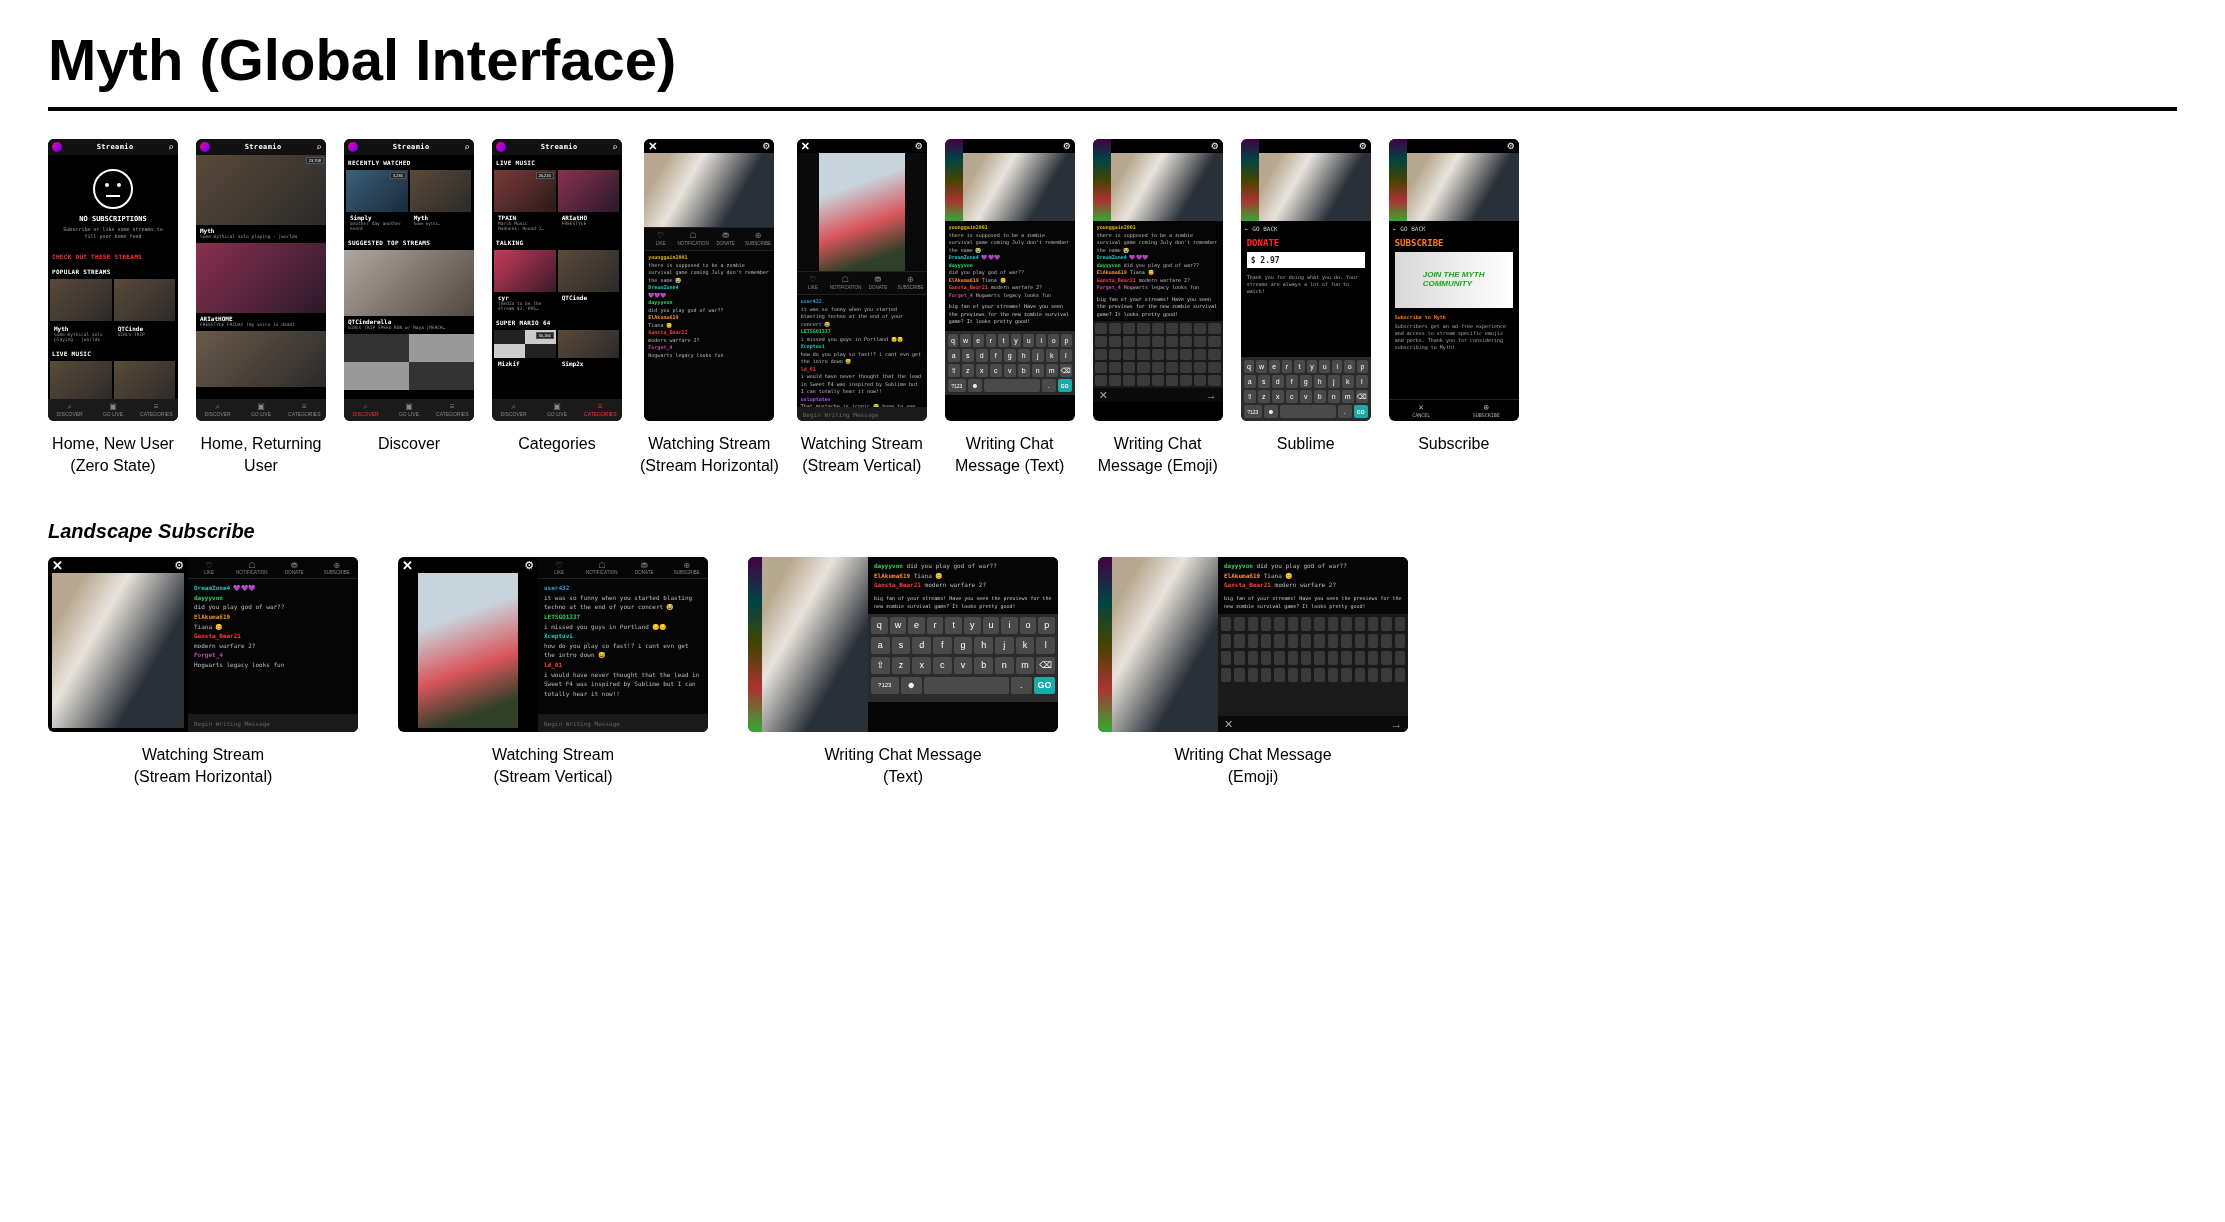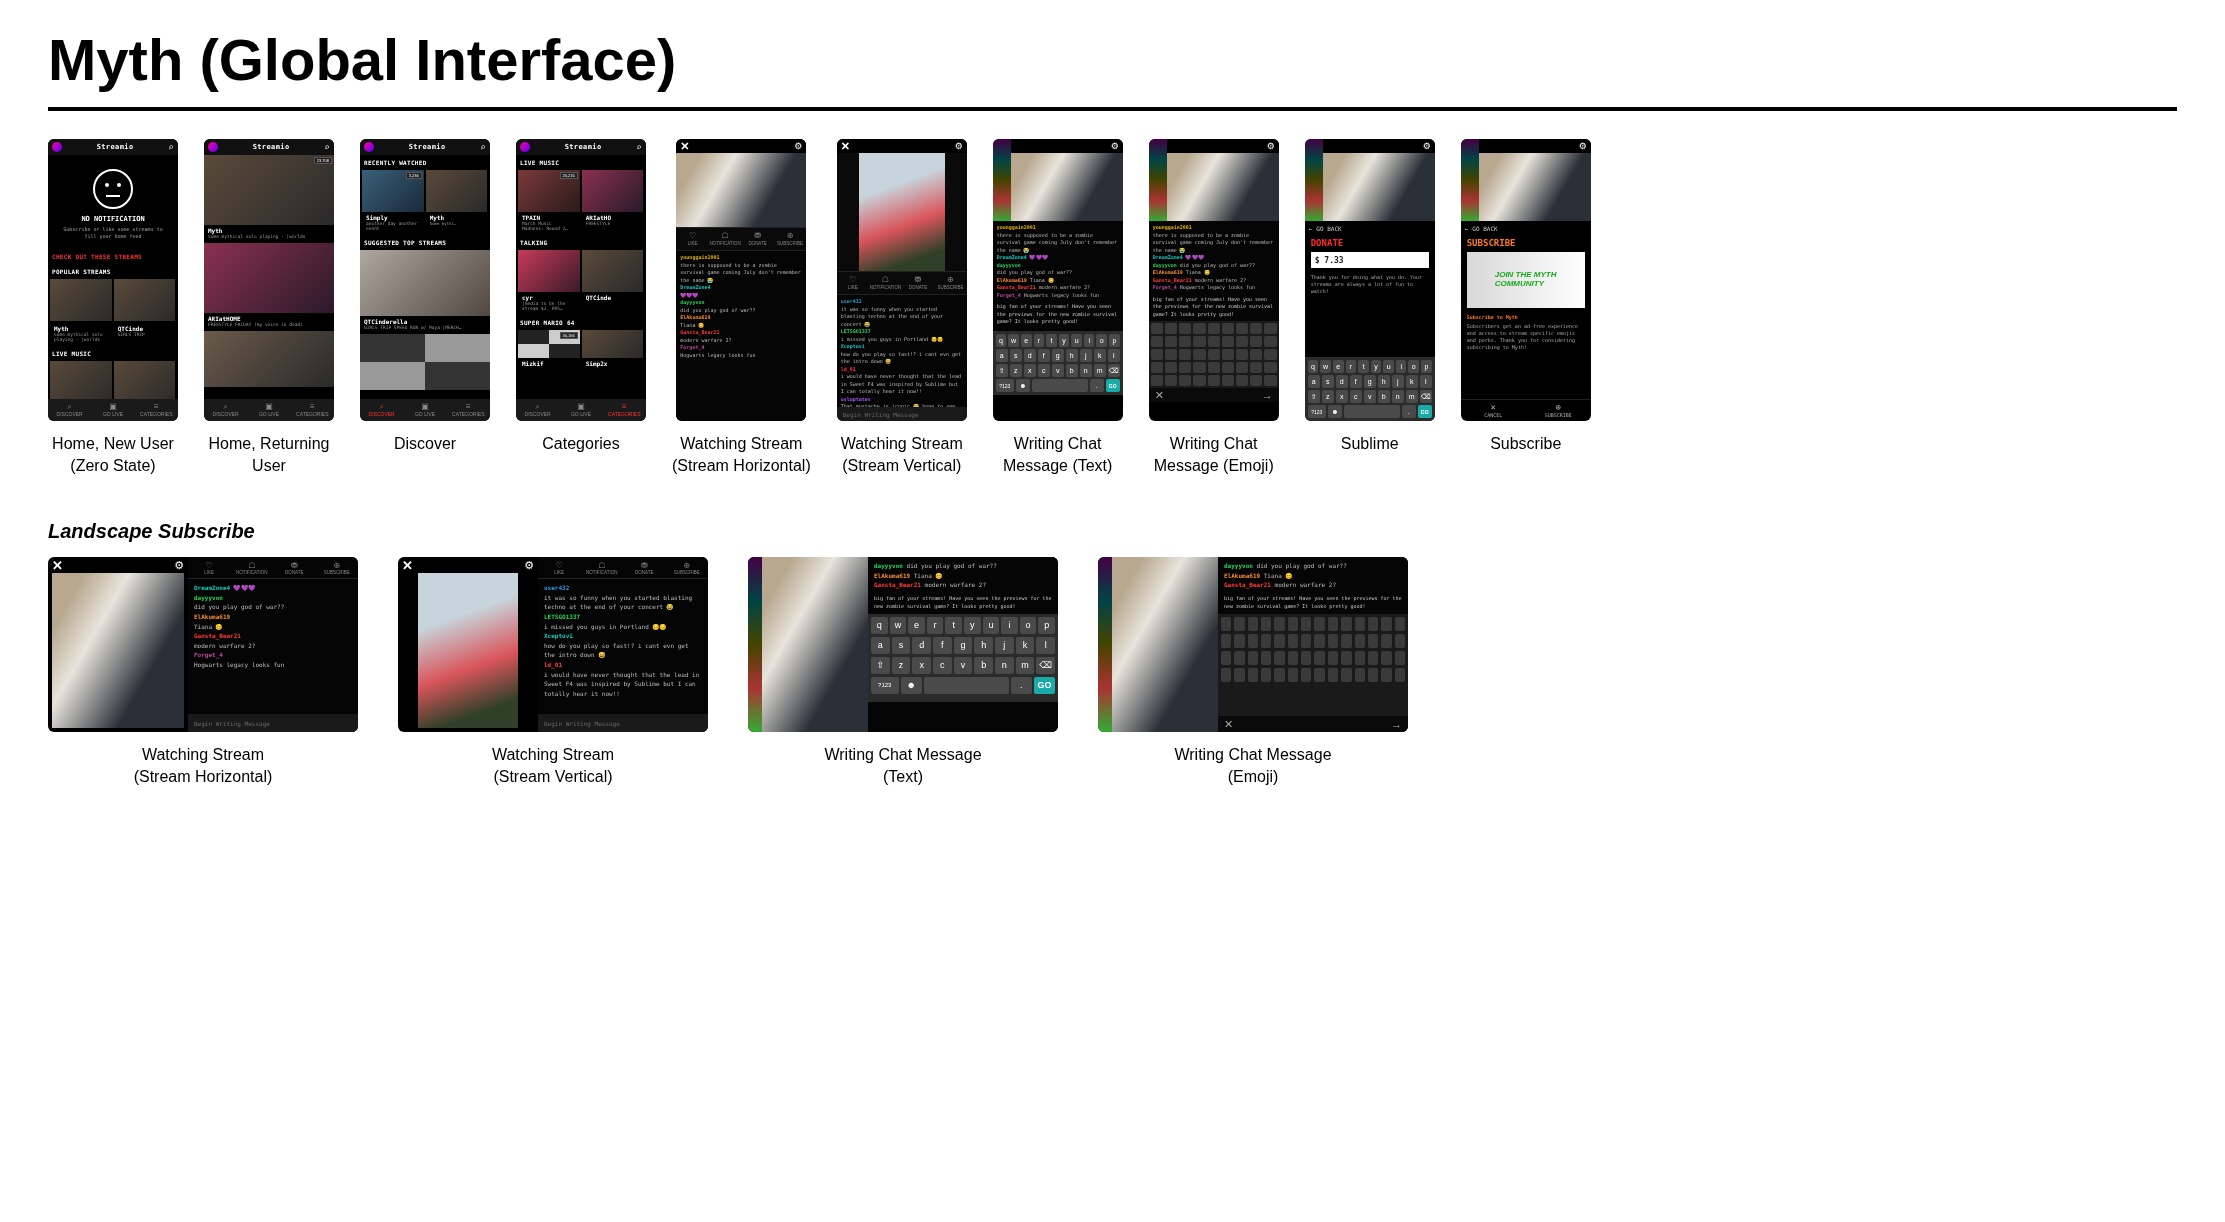--- a/index.html
+++ b/index.html
@@ -14,21 +14,21 @@
     font-weight: 700;
     margin-bottom: 14px;
   }
   hr.title-rule {
     border: none;
     border-top: 4px solid #000;
     margin-bottom: 28px;
   }
   .row {
     display: flex;
-    gap: 26px;
+    gap: 18px;
     flex-wrap: nowrap;
     margin-bottom: 44px;
   }
   .comp {
     display: flex;
     flex-direction: column;
     align-items: center;
   }
   .comp .phone {
     width: 130px;
@@ -189,21 +189,21 @@
       <div class="topbar">
         <div class="avatar"></div>
         <div class="brand">Streamio</div>
         <div class="search-icon">⌕</div>
       </div>
       <div class="body-area">
         <div class="zero">
           <div class="face">
               <div class="mouth"></div>
             </div>
-          <div class="nosub">NO NOTIFICATION</div>
+          <div class="nosub">NO SUBSCRIPTIONS</div>
           <div class="sub">Subscribe or like some streams to fill your home feed</div>
         </div>
         <div class="sect-title pop">CHECK OUT THESE STREAMS</div>
         <div class="sect-title live">POPULAR STREAMS</div>
         <div class="halfrow">
           <div class="thumb half"></div>
           <div class="thumb half"></div>
         </div>
         <div class="halfrow" style="margin-top:2px;">
           <div style="width:49%;" class="stream-meta">
@@ -595,21 +595,21 @@
               <div class="gear">⚙</div>
             </div>
           <div class="video-h" style="flex:1;"></div>
         </div>
       </div>
       <div class="goback">
           <span>←</span>
           <span>GO BACK</span>
         </div>
       <div class="donate-head dn">DONATE</div>
-      <div class="amount-box">$ 7.33</div>
+      <div class="amount-box">$ 2.97</div>
       <div class="finebox">Thank you for doing what you do. Your streams are always a lot of fun to watch!</div>
       <div style="flex:1"></div>
       <div class="keyboard">
         <div class="krow">
             <div class="k">q</div>
             <div class="k">w</div>
             <div class="k">e</div>
             <div class="k">r</div>
             <div class="k">t</div>
             <div class="k">y</div>

